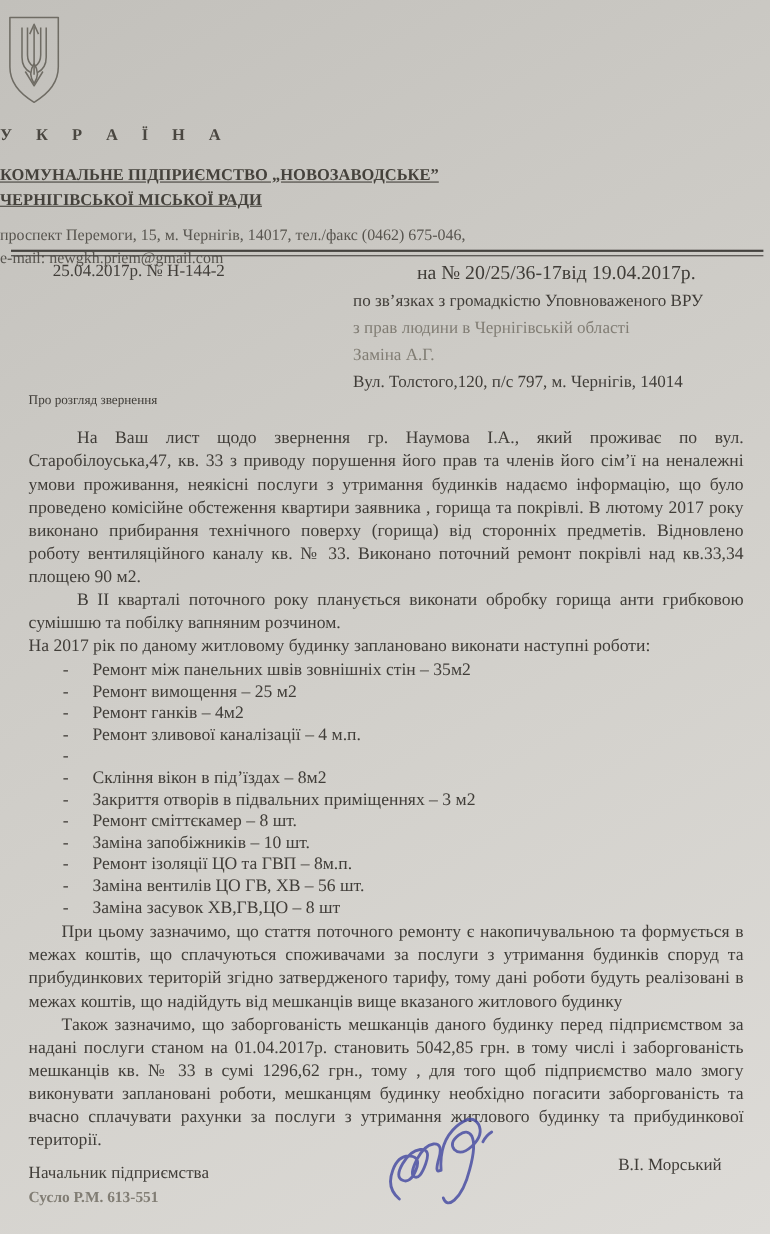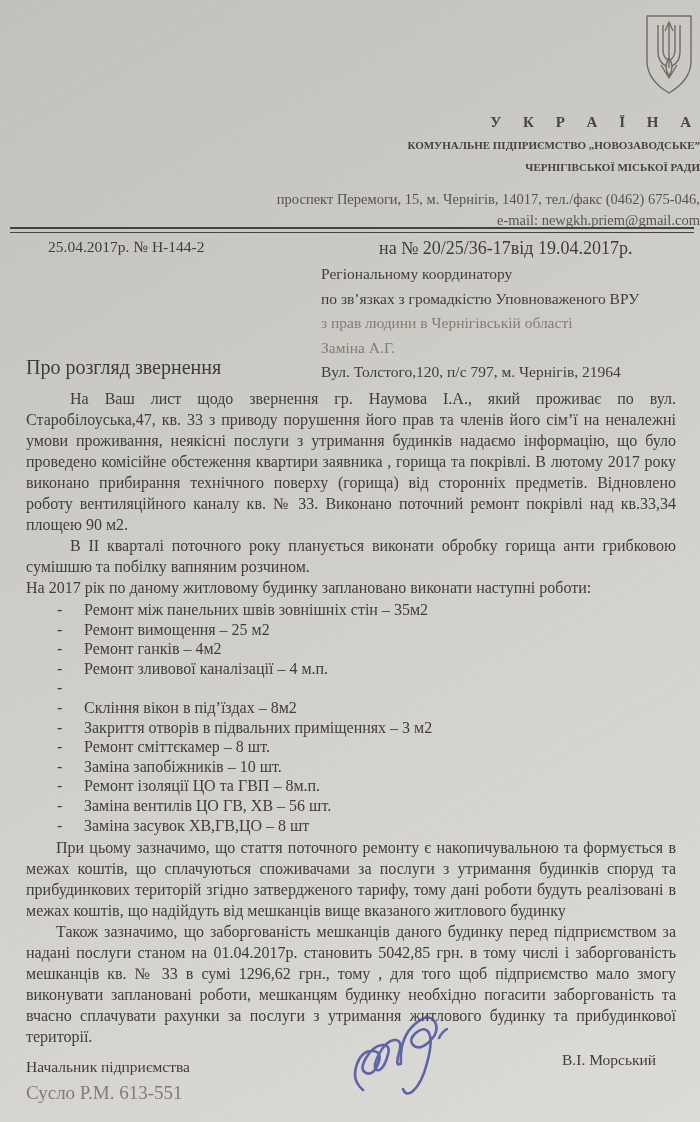--- a/index.html
+++ b/index.html
@@ -4,42 +4,42 @@
 <style>
   html,body{margin:0;padding:0;}
   .page{
     position:relative;
     width:700px;height:1122px;
     overflow:hidden;
     background:linear-gradient(150deg,#c2c0bb 0%,#cbc9c4 30%,#d3d1cc 60%,#dddbd7 100%);
     font-family:"Liberation Serif","DejaVu Serif",serif;
     color:#403d38;
   }
-  .letterhead{position:absolute;top:12px;left:0;right:0;text-align:right;}
+  .letterhead{position:absolute;top:12px;left:0;right:0;text-align:left;}
   .emblem{display:inline-block;}
   .country{margin-top:12px;font-size:15px;font-weight:bold;letter-spacing:9px;color:#4a4741;}
-  .orgname{margin-top:3px;font-size:11px;font-weight:bold;line-height:22px;color:#45423c;}
+  .orgname{margin-top:17px;font-size:15px;font-weight:bold;line-height:22px;color:#45423c;text-decoration:underline;}
   .addr{margin-top:11px;font-size:14.5px;line-height:21px;color:#57544e;}
   .rule{position:absolute;top:227px;left:10px;right:6px;height:3px;
         border-top:2px solid #45433f;border-bottom:1px solid #45433f;}
   .ref-left{position:absolute;top:238px;left:27px;font-size:15.5px;margin-left:21px;}
   .ref-right{position:absolute;top:238px;left:379px;font-size:18px;}
   .recipient{position:absolute;top:262px;left:321px;font-size:15.5px;line-height:24.5px;width:360px;}
   .faded{color:#817d74;}
-  .subject{position:absolute;top:356px;left:26px;font-size:20px;}
+  .subject{position:absolute;top:356px;left:26px;font-size:12px;}
   .bodytext{position:absolute;top:388px;left:26px;width:650px;font-size:16px;
             line-height:21px;text-align:justify;}
   .bodytext p{margin:0;}
   .ind{text-indent:44px;}
   .ind-sm{text-indent:30px;}
   ul.works{list-style:none;margin:2px 0;padding:0;line-height:19.6px;}
   ul.works li{display:flex;padding-left:31px;}
   ul.works .dash{width:27px;flex:none;}
   .sig-position{position:absolute;top:1058px;left:26px;font-size:15.5px;}
-  .sig-exec{position:absolute;top:1082px;left:26px;font-size:19px;}
+  .sig-exec{position:absolute;top:1082px;left:26px;font-size:14px;font-weight:bold;}
   .sig-name{position:absolute;top:1051px;left:562px;font-size:15.5px;}
   .sig-scribble{position:absolute;top:1002px;left:333px;}
 </style>
 </head>
 <body>
 
 <div class="page">
 
   <div class="letterhead">
     <span class="emblem">
@@ -67,25 +67,24 @@
       <div>e-mail: newgkh.priem@gmail.com</div>
     </div>
   </div>
 
   <div class="rule"></div>
 
   <div class="ref-left">25.04.2017р.   №  Н-144-2</div>
   <div class="ref-right">на № 20/25/36-17від 19.04.2017р.</div>
 
   <div class="recipient">
-    <div>Регіональному координатору</div>
     <div>по зв’язках з громадкістю Уповноваженого ВРУ</div>
     <div class="faded">з прав людини в Чернігівській області</div>
     <div class="faded">Заміна А.Г.</div>
-    <div>Вул. Толстого,120,  п/с 797, м. Чернігів, 21964</div>
+    <div>Вул. Толстого,120,  п/с 797, м. Чернігів, 14014</div>
   </div>
 
   <div class="subject">Про  розгляд звернення</div>
 
   <div class="bodytext">
     <p class="ind">На Ваш лист щодо звернення гр. Наумова І.А., який проживає по вул. Старобілоуська,47, кв. 33 з приводу порушення його прав та членів його сім’ї на неналежні умови проживання, неякісні послуги з утримання будинків надаємо інформацію, що було проведено комісійне обстеження квартири заявника , горища та покрівлі. В лютому 2017 року виконано прибирання технічного поверху (горища) від сторонніх предметів. Відновлено роботу вентиляційного каналу кв. № 33. Виконано поточний ремонт покрівлі над кв.33,34 площею 90 м2.</p>
     <p class="ind">В ІІ кварталі поточного року планується виконати обробку горища анти грибковою сумішшю та побілку вапняним розчином.</p>
     <p>На 2017 рік по даному житловому будинку заплановано виконати наступні роботи:</p>
     <ul class="works">
       <li>

